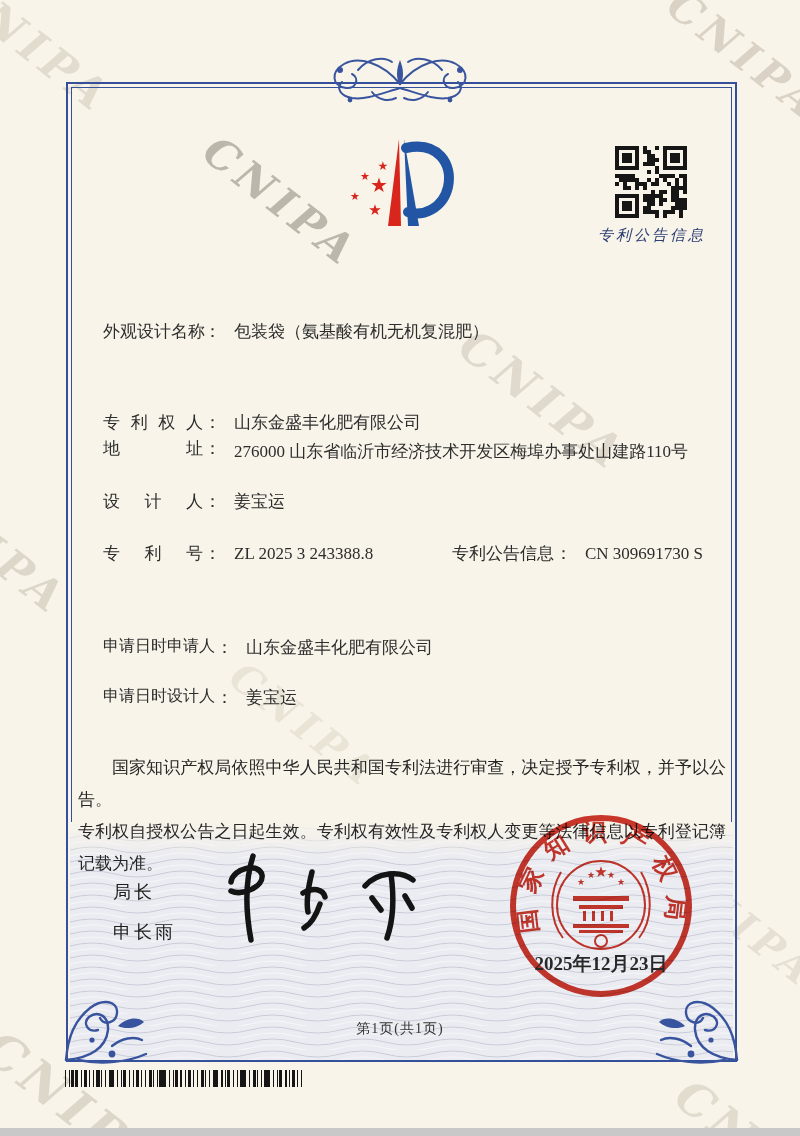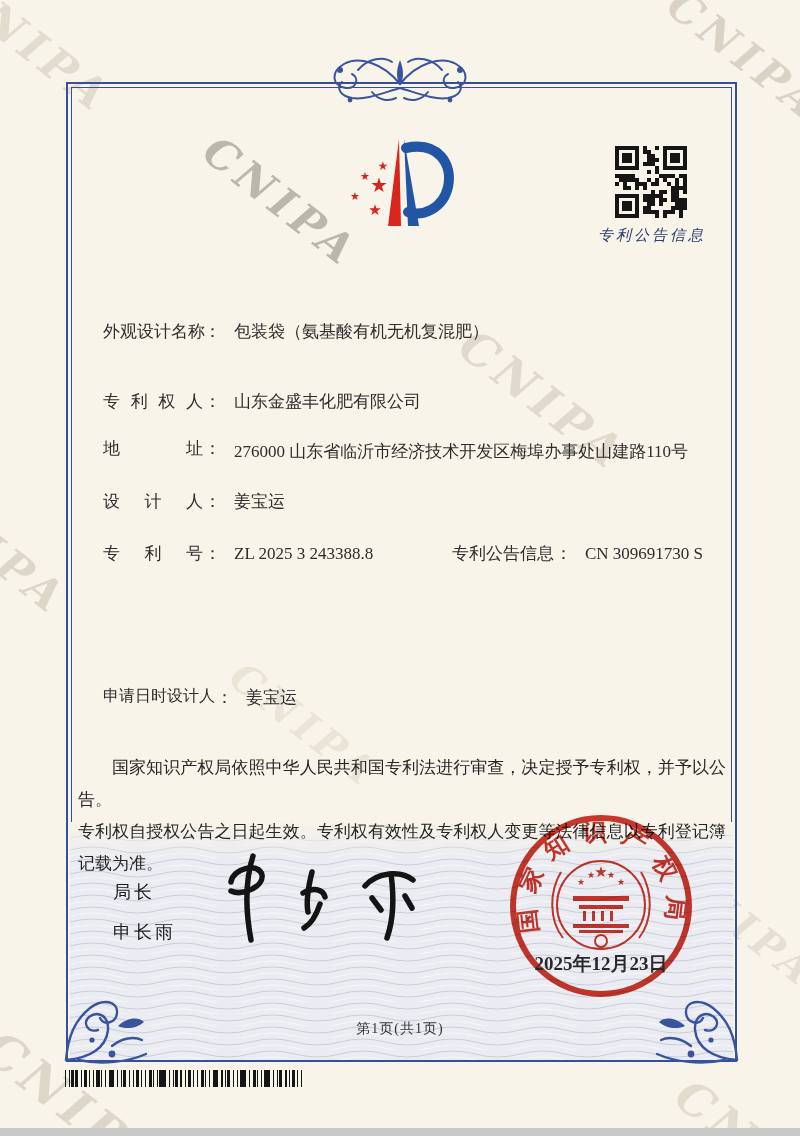--- a/index.html
+++ b/index.html
@@ -53,21 +53,21 @@
     font-size:40px;font-weight:bold;letter-spacing:5px;color:#141414;}
   
   .row{position:absolute;left:103px;z-index:4;font-size:17px;white-space:nowrap;}
   .lbl{display:inline-block;width:100px;text-align:justify;text-align-last:justify;vertical-align:top;}
   .lblwide{display:inline-block;font-size:16px;vertical-align:top;}
   .colon{margin-left:1px;}
   .val{margin-left:13px;}
   .val-wrap{display:inline-block;width:505px;white-space:normal;line-height:30px;
     margin-left:13px;vertical-align:top;}
   .col2{position:absolute;left:349px;top:0;}
-  .r1{top:320px;} .r2{top:390px;} .r3{top:437px;} .r4{top:490px;}
+  .r1{top:320px;} .r2{top:411px;} .r3{top:437px;} .r4{top:490px;}
   .r5{top:542px;} .r6{top:590px;} .r7{top:636px;} .r8{top:686px;}
   
   .statement{position:absolute;left:78px;top:752px;width:648px;z-index:4;
     font-size:17px;line-height:32px;color:#262626;}
   .statement .l1{text-indent:2em;text-align:justify;}
   .statement .l2{text-align:justify;}
   
   .signer{position:absolute;left:113px;top:872px;z-index:5;
     font-family:"Liberation Sans","DejaVu Sans",sans-serif;font-size:18px;
     letter-spacing:3px;color:#1c1c1c;line-height:40px;}
@@ -287,20 +287,23 @@
   </div>
   <div class="row r4">
     <span class="lbl">设计人</span><span class="colon">：</span><span class="val">姜宝运</span>
   </div>
   <div class="row r5">
     <span class="lbl">专利号</span><span class="colon">：</span><span class="val">ZL 2025 3 243388.8</span>
     <span class="col2">
       <span>专利公告信息</span><span class="colon">：</span><span class="val">CN 309691730 S</span>
     </span>
   </div>
+  <div class="row r7">
+    <span class="lblwide">申请日时申请人</span><span class="colon">：</span><span class="val">山东金盛丰化肥有限公司</span>
+  </div>
   <div class="row r8">
     <span class="lblwide">申请日时设计人</span><span class="colon">：</span><span class="val">姜宝运</span>
   </div>
 
   <div class="statement">
     <div class="l1">国家知识产权局依照中华人民共和国专利法进行审查，决定授予专利权，并予以公告。</div>
     <div class="l2">专利权自授权公告之日起生效。专利权有效性及专利权人变更等法律信息以专利登记簿记载为准。</div>
   </div>
 
   <div class="signer">

